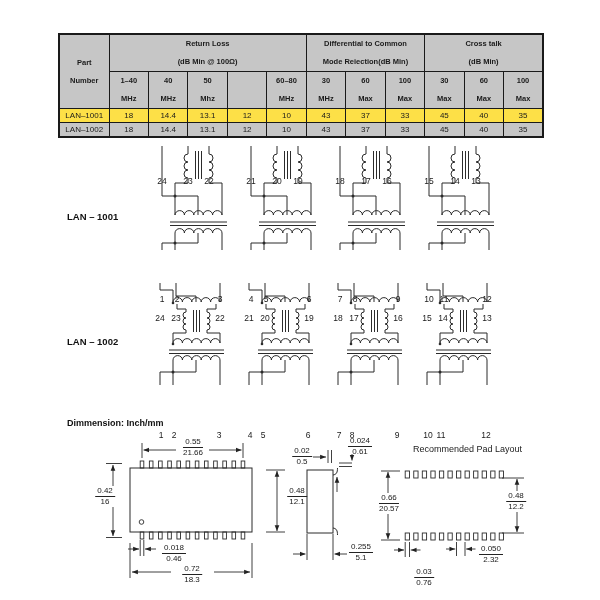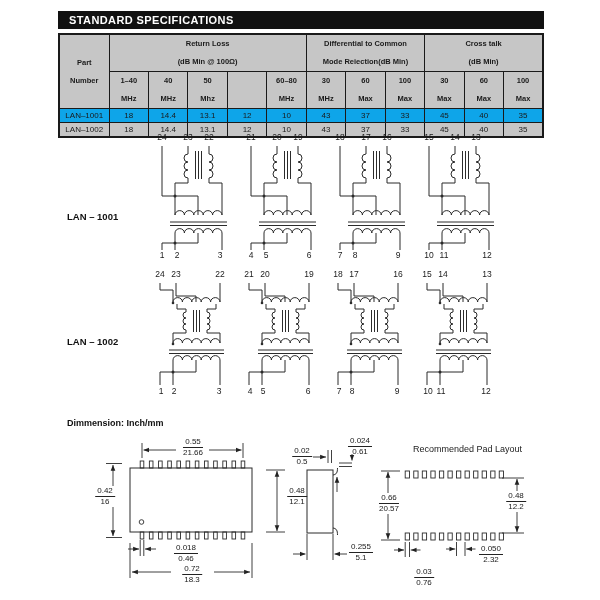--- a/index.html
+++ b/index.html
@@ -10,45 +10,42 @@
            color:#fff;font-weight:bold;font-size:11px;line-height:18px;padding-left:11px;
            box-sizing:border-box;letter-spacing:.4px;}
   
   table.spec{position:absolute;left:58px;top:33px;width:486px;border-collapse:collapse;
              border:2px solid #1a1a1a;table-layout:fixed;}
   table.spec th,table.spec td{border:1px solid #1a1a1a;text-align:center;vertical-align:middle;
              padding:0;white-space:pre-line;}
   table.spec th{background:#c6c6c6;font-size:7.5px;line-height:18px;font-weight:bold;}
   th.grp{height:27px;}
   th.sub{height:26px;}
-  table.spec td{font-size:8px;height:13px;background:#0ea5e9;}
+  table.spec td{font-size:8px;height:13px;background:#fde047;}
   tr.shade td{background:#c6c6c6;}
   
   .lanlbl{position:absolute;left:67px;font-weight:bold;font-size:9.5px;color:#111;}
-  .pin{position:absolute;transform:translateX(-50%);font-size:8.5px;line-height:9px;color:#1a1a1a;}
+  .pin{position:absolute;transform:translateX(-50%);font-size:8.5px;line-height:9px;color:#1a1a1a;margin-top:44px;}
   svg.lay{position:absolute;left:0;}
   .ln{stroke:#2b2b2b;stroke-width:1;fill:none;}
   .thin{stroke:#2b2b2b;stroke-width:.9;fill:none;}
   .dot{fill:#2b2b2b;stroke:none;}
   
   .dim{position:absolute;display:flex;flex-direction:column;align-items:center;
        transform:translateX(-50%);font-size:8px;line-height:10px;color:#1a1a1a;}
   .dim .in{border-bottom:1px solid #222;padding:0 2px;}
   .dim.bg{background:#fff;padding:0 1px;}
   .seclbl{position:absolute;font-weight:bold;font-size:9px;color:#111;}
   .padtitle{position:absolute;left:413px;top:444px;font-size:9px;color:#222;}
 </style>
 </head>
 <body>
 
 <div class="page">
 
-  <div class="specbar">
-    <span>STANDARD SPECIFICATIONS</span>
-  </div>
 
   <table class="spec">
     <colgroup>
       <col style="width:50px">
         <col>
         <col>
         <col>
         <col>
         <col>
         <col>
@@ -369,21 +366,21 @@
     <span>21.66</span>
     </div>
   <div class="dim bg" style="left:105px;top:486px">
     <span class="in">0.42</span>
     <span>16</span>
     </div>
   <div class="dim" style="left:297px;top:486px">
     <span class="in">0.48</span>
     <span>12.1</span>
     </div>
-  <div class="dim" style="left:186px;top:543px">
+  <div class="dim" style="left:174px;top:543px">
     <span class="in">0.018</span>
     <span>0.46</span>
     </div>
   <div class="dim bg" style="left:192px;top:564px">
     <span class="in">0.72</span>
     <span>18.3</span>
     </div>
   <div class="dim" style="left:302px;top:446px">
     <span class="in">0.02</span>
     <span>0.5</span>

